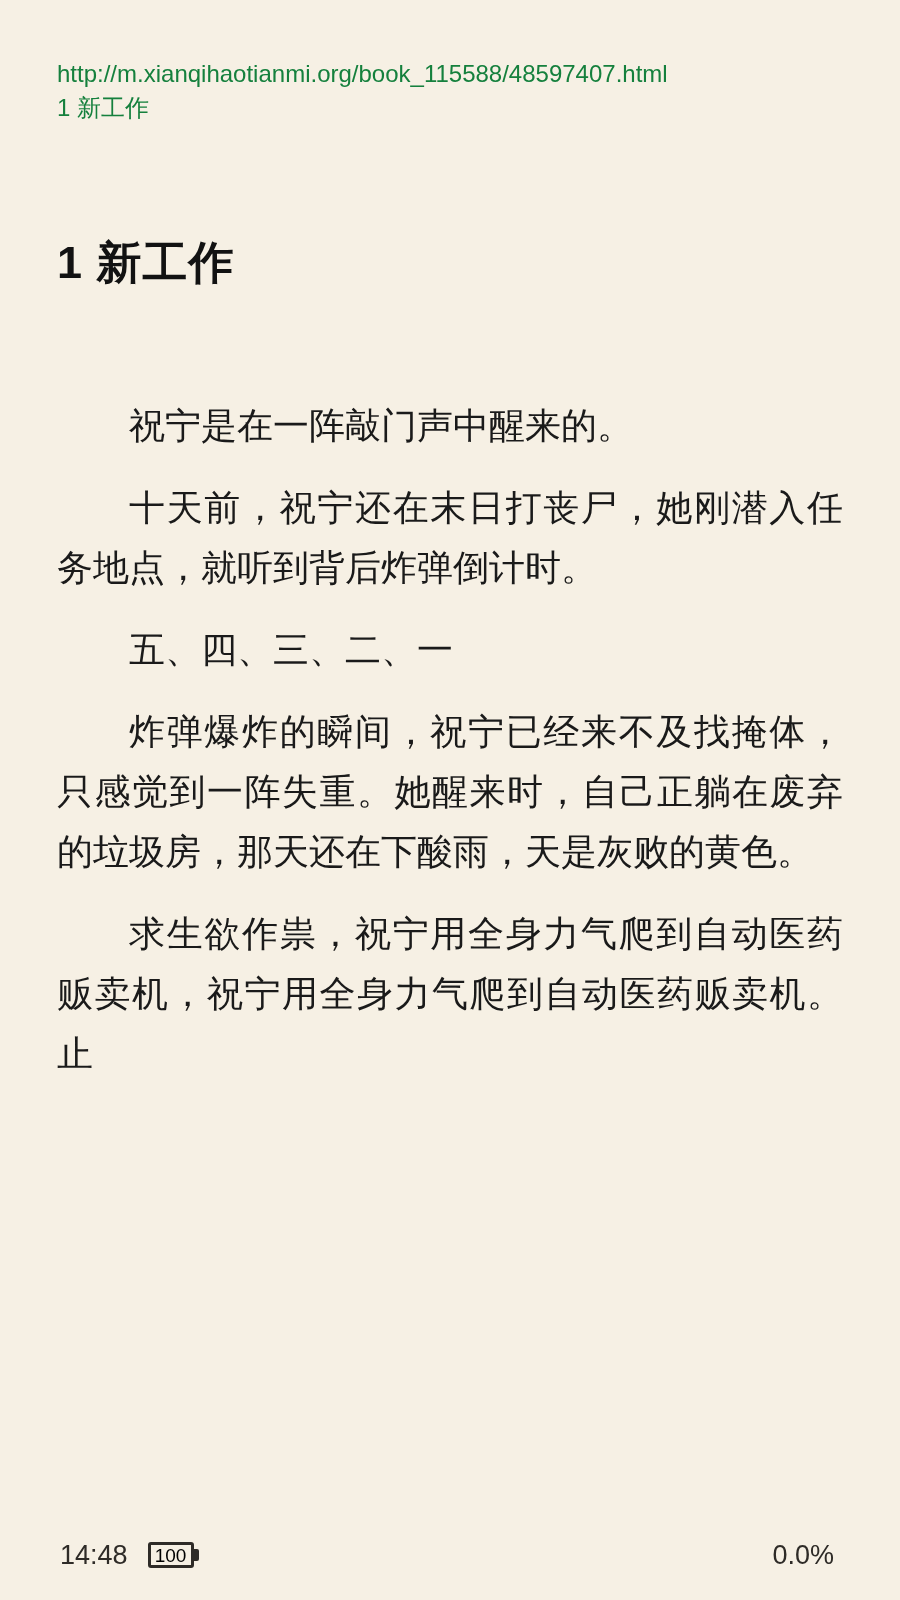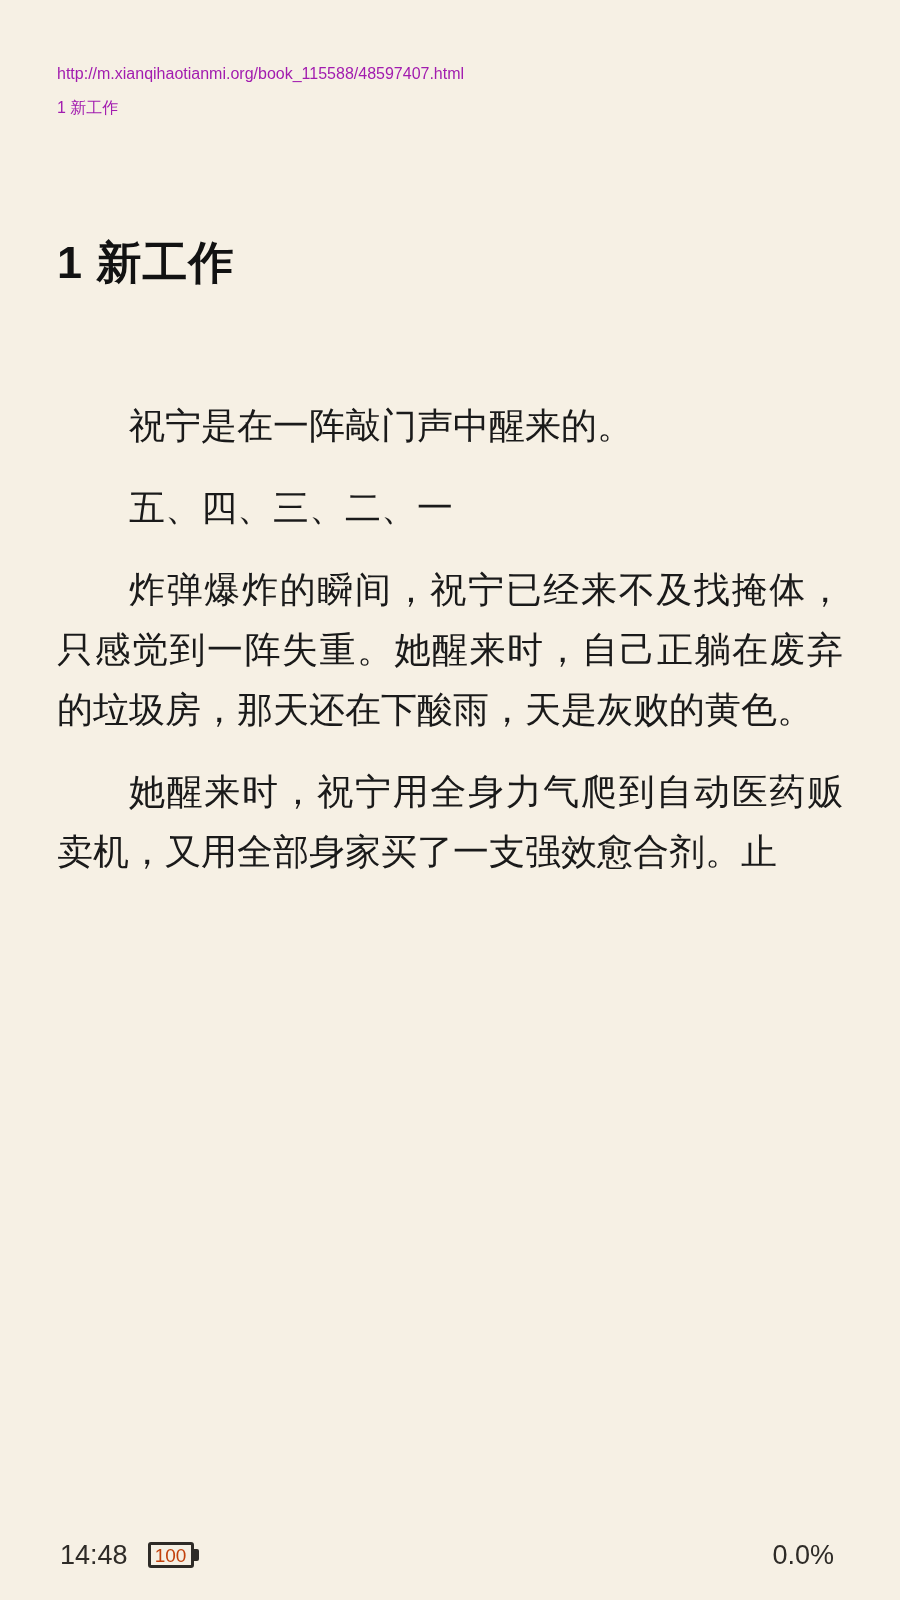--- a/index.html
+++ b/index.html
@@ -13,23 +13,23 @@
     height: 1600px;
     background: #f6f0e4;
     overflow: hidden;
     font-family: "Liberation Sans", "DejaVu Sans", sans-serif;
   }
   .header {
     position: absolute;
     left: 57px;
     right: 57px;
     top: 57px;
-    font-size: 16px;
+    font-size: 24px;
     line-height: 34px;
-    color: #a21caf;
+    color: #15803d;
   }
   .header .url {
     white-space: nowrap;
     overflow: hidden;
   }
   .chapter-title {
     position: absolute;
     left: 57px;
     right: 57px;
     top: 237px;
@@ -75,21 +75,21 @@
     box-sizing: content-box;
     width: 40px;
     height: 20px;
     border: 3px solid #2e2b27;
     border-radius: 3px;
     display: flex;
     align-items: center;
     justify-content: center;
     font-size: 19px;
     line-height: 19px;
-    color: #c2410c;
+    color: #000000;
     margin-right: 6px;
   }
   .battery::after {
     content: '';
     position: absolute;
     right: -8px;
     top: 50%;
     transform: translateY(-50%);
     width: 5px;
     height: 12px;
@@ -104,23 +104,24 @@
 
   <div class="header">
     <div class="url">http://m.xianqihaotianmi.org/book_115588/48597407.html</div>
     <div class="chapter">1 新工作</div>
   </div>
 
   <h1 class="chapter-title" style="margin:0;">1 新工作</h1>
 
   <div class="content">
       <p class="para">祝宁是在一阵敲门声中醒来的。</p>
+      <p class="para">十天前，祝宁还在末日打丧尸，她刚潜入任务地点，就听到背后炸弹倒计时。</p>
       <p class="para">五、四、三、二、一</p>
       <p class="para">炸弹爆炸的瞬间，祝宁已经来不及找掩体，只感觉到一阵失重。她醒来时，自己正躺在废弃的垃圾房，那天还在下酸雨，天是灰败的黄色。</p>
-      <p class="para">她醒来时，祝宁用全身力气爬到自动医药贩卖机，又用全部身家买了一支强效愈合剂。止</p>
+      <p class="para">求生欲作祟，祝宁用全身力气爬到自动医药贩卖机，祝宁用全身力气爬到自动医药贩卖机。止</p>
     </div>
 
   <div class="statusbar">
     <div class="status-left">
       <span>14:48</span>
       <span class="battery">
         <span>100</span>
       </span>
     </div>
     <div class="status-right">

